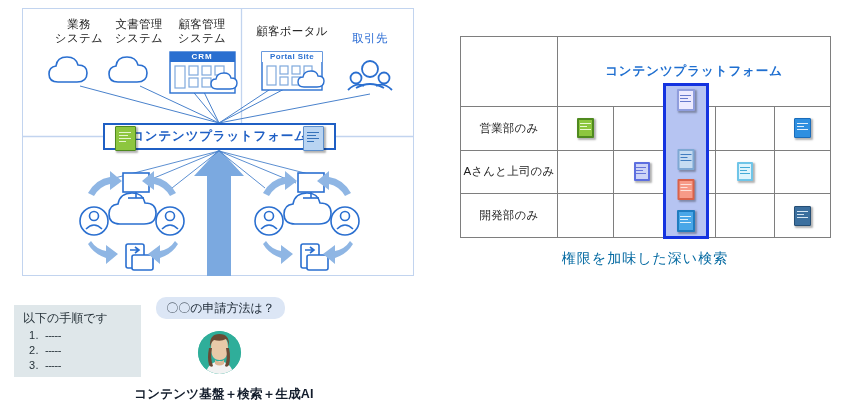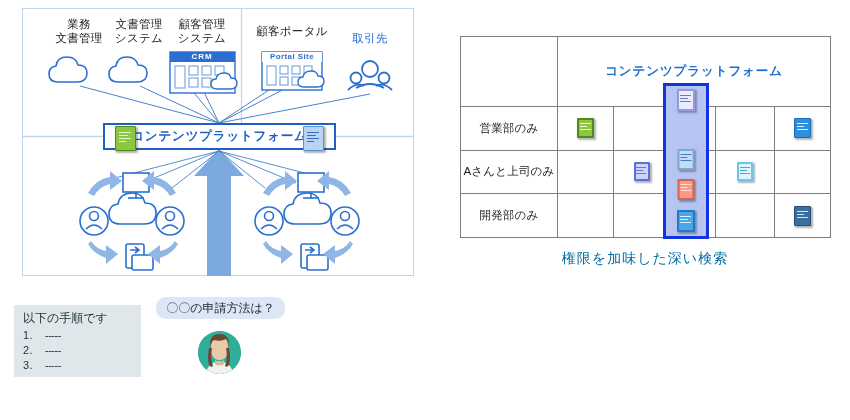--- a/index.html
+++ b/index.html
@@ -46,20 +46,21 @@
     position:absolute;inset:0;border-radius:1px;
     box-shadow:1.5px 1.5px 2px rgba(0,0,0,.30);
   }
   .doc .lines{position:absolute;left:18%;top:26%;right:20%;}
   .doc .lines i{display:block;height:1px;margin-bottom:2px;opacity:.95;}
 
   
   #answer-box{
     position:absolute;left:14px;top:305px;width:127px;height:72px;
     background:#dfe7ea;
+    text-align:center;
   }
   #answer-box .ab-title{
     position:absolute;left:9px;top:5px;font-size:12px;color:#27333a;
   }
   #answer-box .ab-row{
     position:absolute;left:9px;font-size:11px;color:#27333a;
     letter-spacing:.5px;
   }
   #answer-box .ab-row .num{display:inline-block;width:22px;}
   #answer-box .ab-row .dash{letter-spacing:-0.5px;}
@@ -233,21 +234,21 @@
       </g>
       <g fill="#8fb6e4">
         <path d="M241,185 q8,-14 22,-16 l0,-6 l12,10 l-12,9 l0,-6 q-10,2 -16,12 z"></path>
         <path d="M329,185 q-8,-14 -22,-16 l0,-6 l-12,10 l12,9 l0,-6 q10,2 16,12 z"></path>
         <path d="M241,236 q6,10 18,14 l0,6 l12,-10 l-12,-9 l0,6 q-10,-2 -15,-10 z"></path>
         <path d="M331,236 q-6,10 -18,14 l0,6 l-12,-10 l12,-9 l0,6 q10,-2 15,-10 z"></path>
       </g>
     </svg>
 
     <div class="src-label" style="left:16px;top:10px;width:82px;">業務
-文書管理</div>
+システム</div>
     <div class="src-label" style="left:76px;top:10px;width:82px;">文書管理
 システム</div>
     <div class="src-label" style="left:139px;top:10px;width:82px;">顧客管理
 システム</div>
     <div class="src-label" style="left:229px;top:17px;width:82px;">顧客ポータル</div>
     <div class="src-label accent" style="left:319px;top:24px;width:58px;">取引先</div>
 
     <div style="position:absolute;left:148px;top:44px;width:64px;text-align:center;font-size:8px;color:#fff;font-weight:bold;letter-spacing:1px;line-height:10px;">CRM</div>
     <div style="position:absolute;left:240px;top:44px;width:60px;text-align:center;font-size:8px;color:#2a6fd0;font-weight:bold;letter-spacing:.4px;line-height:10px;">Portal Site</div>
 
@@ -296,20 +297,21 @@
       <circle cx="21.5" cy="21.5" r="21.5" fill="#2fae9a"></circle>
       <path d="M8,43 q1,-11 13.5,-13 q12.5,2 13.5,13 z" fill="#f2f2f2"></path>
       <path d="M13,17 q0,-12 8.5,-12 q8.5,0 8.5,12 q0,12 -8.5,12 q-8.5,0 -8.5,-12 z" fill="#e8c9a8"></path>
       <path d="M12,16 q-1,-13 9.5,-13 q10.5,0 9.5,13 q-1,-7 -3,-8 q-5,3 -12,1 q-3,2 -4,7 z" fill="#6b4a35"></path>
       <path d="M11,17 q-2,10 0,17 q2,3 4,1 q-3,-8 -1,-18 z" fill="#6b4a35"></path>
       <path d="M31,17 q2,10 0,17 q-2,3 -4,1 q3,-8 1,-18 z" fill="#6b4a35"></path>
       <path d="M17,29 q4.5,3 9,0 l0,4 q-4.5,3 -9,0 z" fill="#dcb795"></path>
     </svg>
   </div>
 
+  <div id="bottom-caption">コンテンツ基盤＋検索＋生成AI</div>
 
   <div id="perm-table">
     <table>
       <colgroup>
         <col style="width:97px">
           <col style="width:56px">
           <col style="width:56px">
         <col style="width:46px">
           <col style="width:59px">
           <col style="width:56px">

